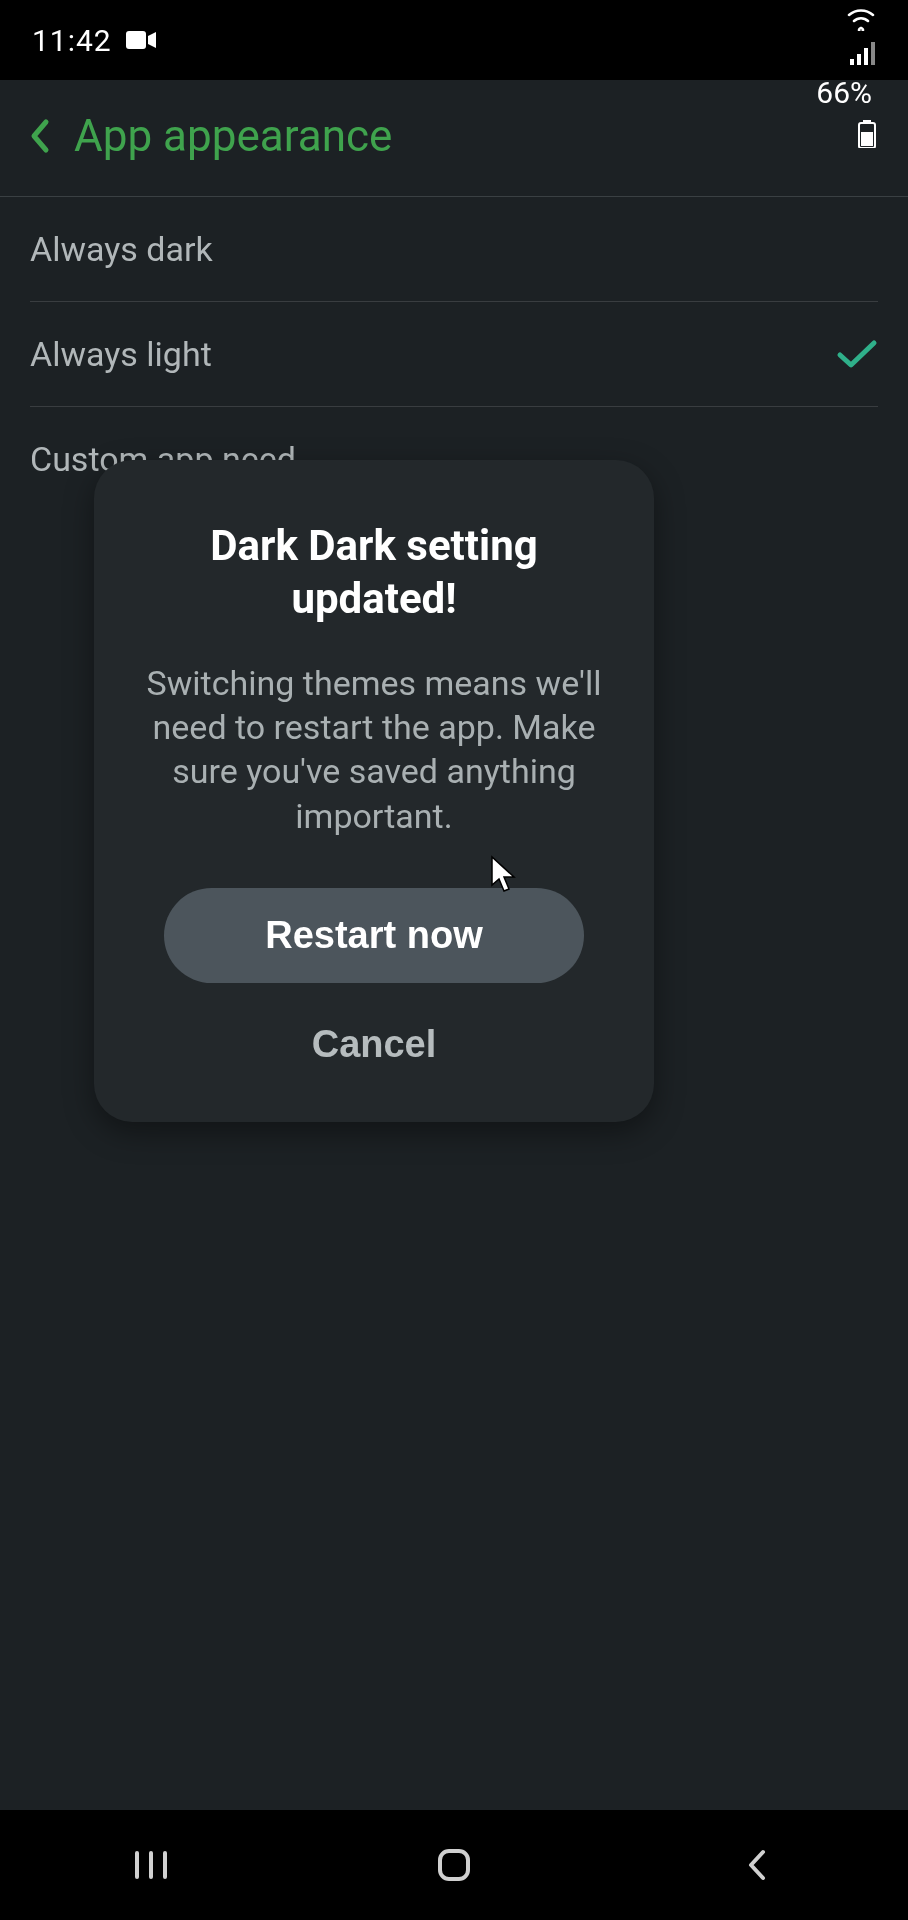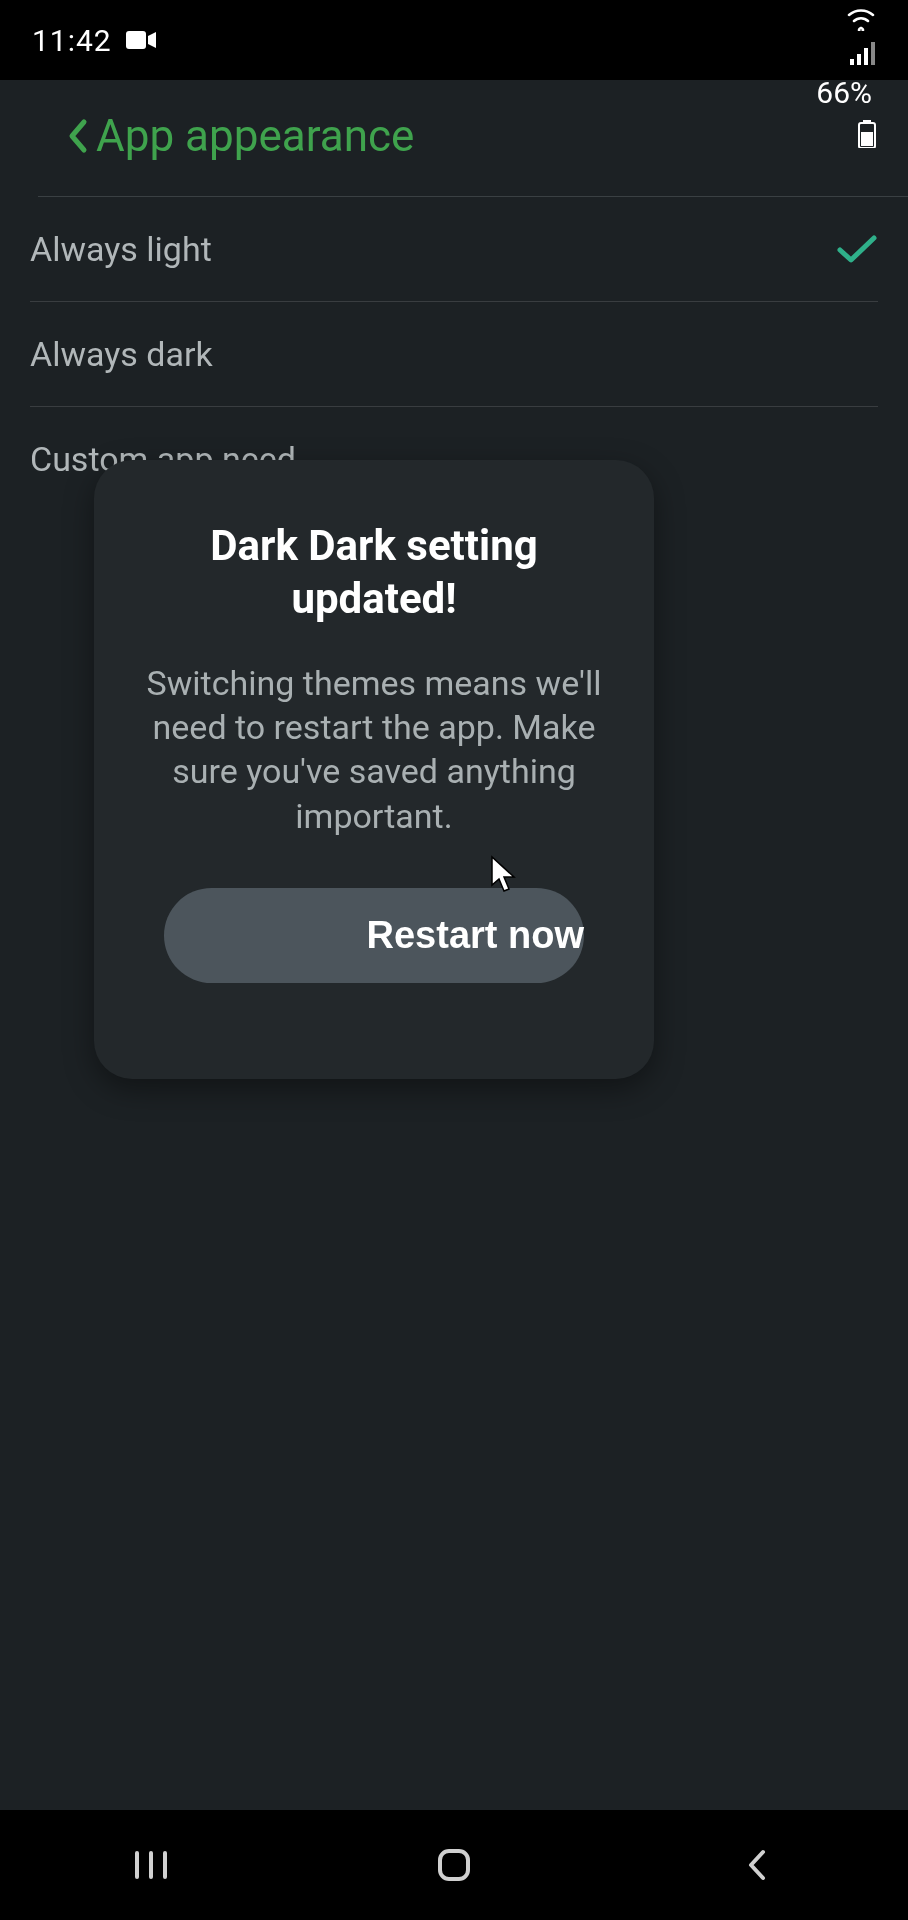--- a/index.html
+++ b/index.html
@@ -26,24 +26,23 @@
   .status-left { display: flex; align-items: center; gap: 14px; }
   .status-right { display: flex; align-items: flex-end; gap: 10px; flex-direction: column; }
   .status-time { font-weight: 400; letter-spacing: 1px; }
   .status-icon { display: inline-flex; align-items: center; }
   .battery-text { font-size: 30px; margin-left: 4px; margin-right: 4px; }
 
   
   .header {
     display: flex;
     align-items: center;
-    gap: 8px;
+    gap: 24px;
     padding: 30px 14px 34px 28px;
     border-bottom: 1px solid #3a4043;
-    margin-left: 38px;
   }
   .header-back { display: inline-flex; color: #3fa34d; }
   .header-title { color: #3fa34d; font-size: 44px; font-weight: 400; }
 
   
   .list { padding: 0 30px; }
   .list-item {
     display: flex;
     align-items: center;
     justify-content: space-between;
@@ -85,21 +84,20 @@
     width: 420px;
     margin: 8px auto 40px auto;
     background: #4c555c;
     color: #fff;
     font-size: 38px;
     font-weight: 600;
     border: none;
     border-radius: 60px;
     padding: 26px 0;
     cursor: pointer;
-    text-align: right;
   }
   .dialog-secondary {
     display: block;
     width: 100%;
     background: transparent;
     border: none;
     color: #b6bcbe;
     font-size: 38px;
     font-weight: 600;
     cursor: pointer;
@@ -181,39 +179,40 @@
   <span class="header-back">
     <svg width="22" height="36" viewBox="0 0 22 36">
         <path d="M18 4 L6 18 L18 32" stroke="#3fa34d" stroke-width="5" fill="none" stroke-linecap="round" stroke-linejoin="round"></path>
       </svg>
   </span>
   <span class="header-title">App appearance</span>
 </div>
 
 <div class="list">
   <div class="list-item">
+    <span>Always dark</span>
+  </div>
+  <div class="list-item">
     <span>Always light</span>
     <span class="check">
       <svg width="42" height="32" viewBox="0 0 42 32">
           <path d="M4 17 L15 27 L38 5" stroke="#2fb08a" stroke-width="5" fill="none" stroke-linecap="round" stroke-linejoin="round"></path>
         </svg>
     </span>
   </div>
   <div class="list-item">
-    <span>Always dark</span>
-  </div>
-  <div class="list-item">
     <span>Custom app need</span>
   </div>
 </div>
 
 <div class="dialog">
   <div class="dialog-title">Dark Dark setting updated!</div>
   <div class="dialog-body">Switching themes means we'll need to restart the app. Make sure you've saved anything important.</div>
   <button class="dialog-primary">Restart now</button>
+  <button class="dialog-secondary">Cancel</button>
 </div>
 
 <div class="cursor">
   <svg width="28" height="38" viewBox="0 0 28 38">
       <path d="M2 2 L2 30 L9 24 L14 36 L19 34 L14 22 L24 22 Z" fill="#fff" stroke="#000" stroke-width="1.5"></path>
     </svg>
 </div>
 
 <div class="nav-bar">
   <span class="nav-btn">

